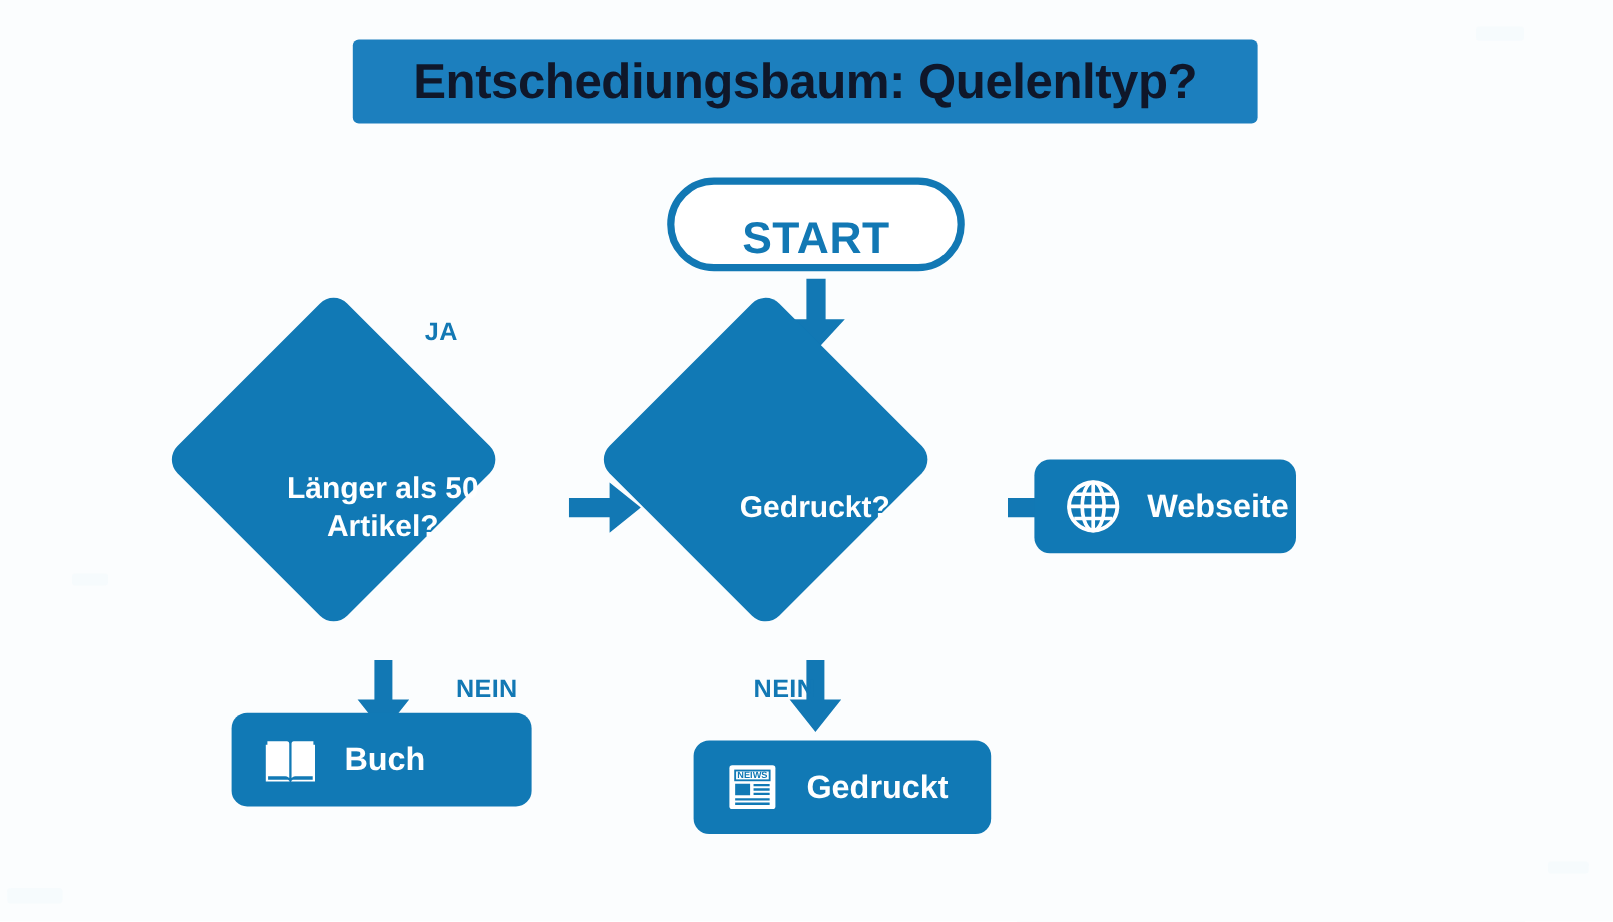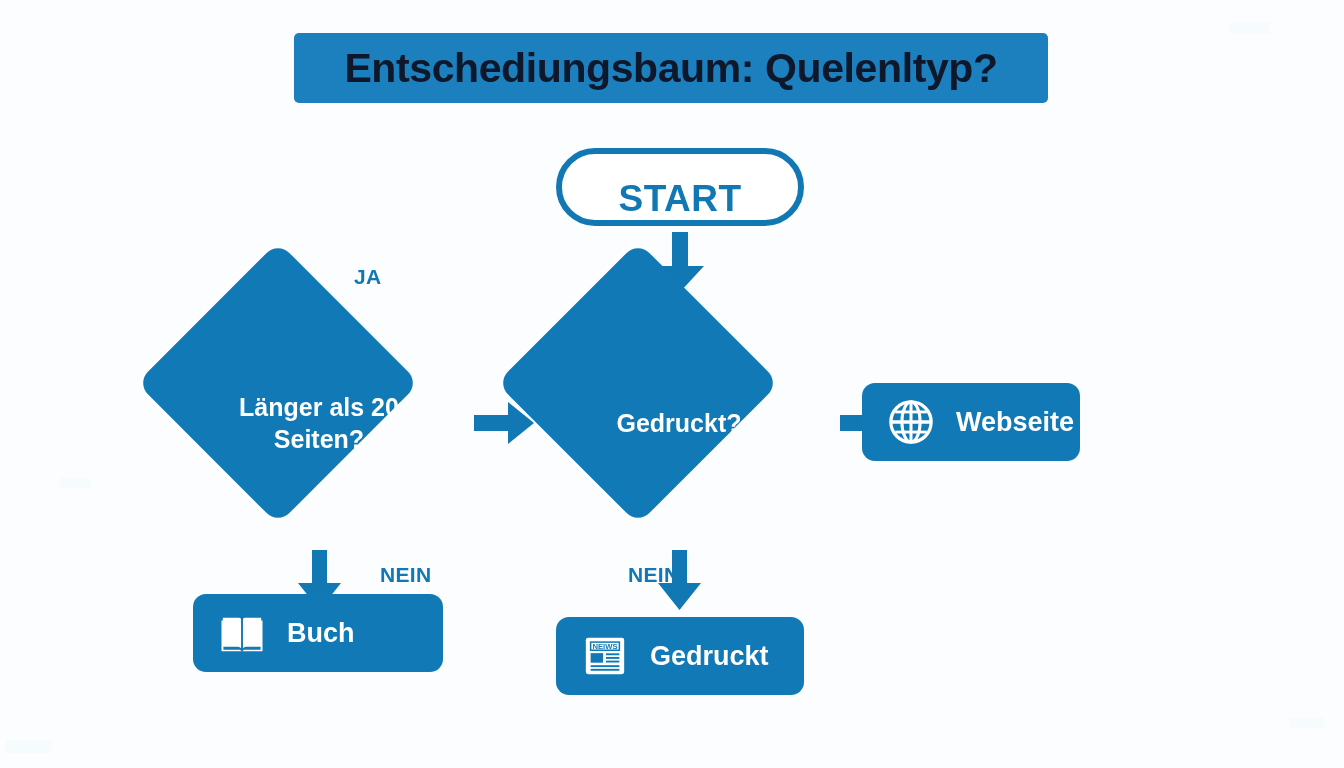--- a/index.html
+++ b/index.html
@@ -119,21 +119,21 @@
     font-weight: bold;
   }
   .result-icon {
     width: 46px;
     height: 46px;
     flex: 0 0 auto;
     display: block;
   }
   #box-webseite { left: 862px; top: 383px; width: 218px; height: 78px; }
   #box-buch     { left: 193px; top: 594px; width: 250px; height: 78px; }
-  #box-artikel  { left: 556px; top: 617px; width: 248px; height: 78px; }
+  #box-artikel  { left: 578px; top: 617px; width: 248px; height: 78px; }
 
   
   .arrow { position: absolute; }
 
   
   .edge-label {
     position: absolute;
     color: #1278b4;
     font-size: 21px;
     font-weight: bold;
@@ -167,22 +167,22 @@
   <svg class="arrow" style="left:652px; top:232px;" width="56" height="62" viewBox="0 0 56 62">
     <path d="M20,0 H36 V34 H52 L28,60 L4,34 H20 Z" fill="#1278b4"></path>
   </svg>
 
   <div id="diamond-printed" class="diamond"></div>
   <div id="diamond-printed-text" class="diamond-text">Gedruckt?</div>
 
   <div id="diamond-pages" class="diamond"></div>
   <div id="diamond-pages-text" class="diamond-text">
     <div>
-      <div>Länger als 20</div>
-      <div>Seiten?</div>
+      <div>Länger als 50</div>
+      <div>Artikel?</div>
     </div>
   </div>
 
   <svg class="arrow" style="left:474px; top:400px;" width="62" height="46" viewBox="0 0 62 46">
     <path d="M0,15 H34 V2 L60,23 L34,44 V31 H0 Z" fill="#1278b4"></path>
   </svg>
 
   <svg class="arrow" style="left:840px; top:400px;" width="62" height="46" viewBox="0 0 62 46">
     <path d="M0,15 H34 V2 L60,23 L34,44 V31 H0 Z" fill="#1278b4"></path>
   </svg>

